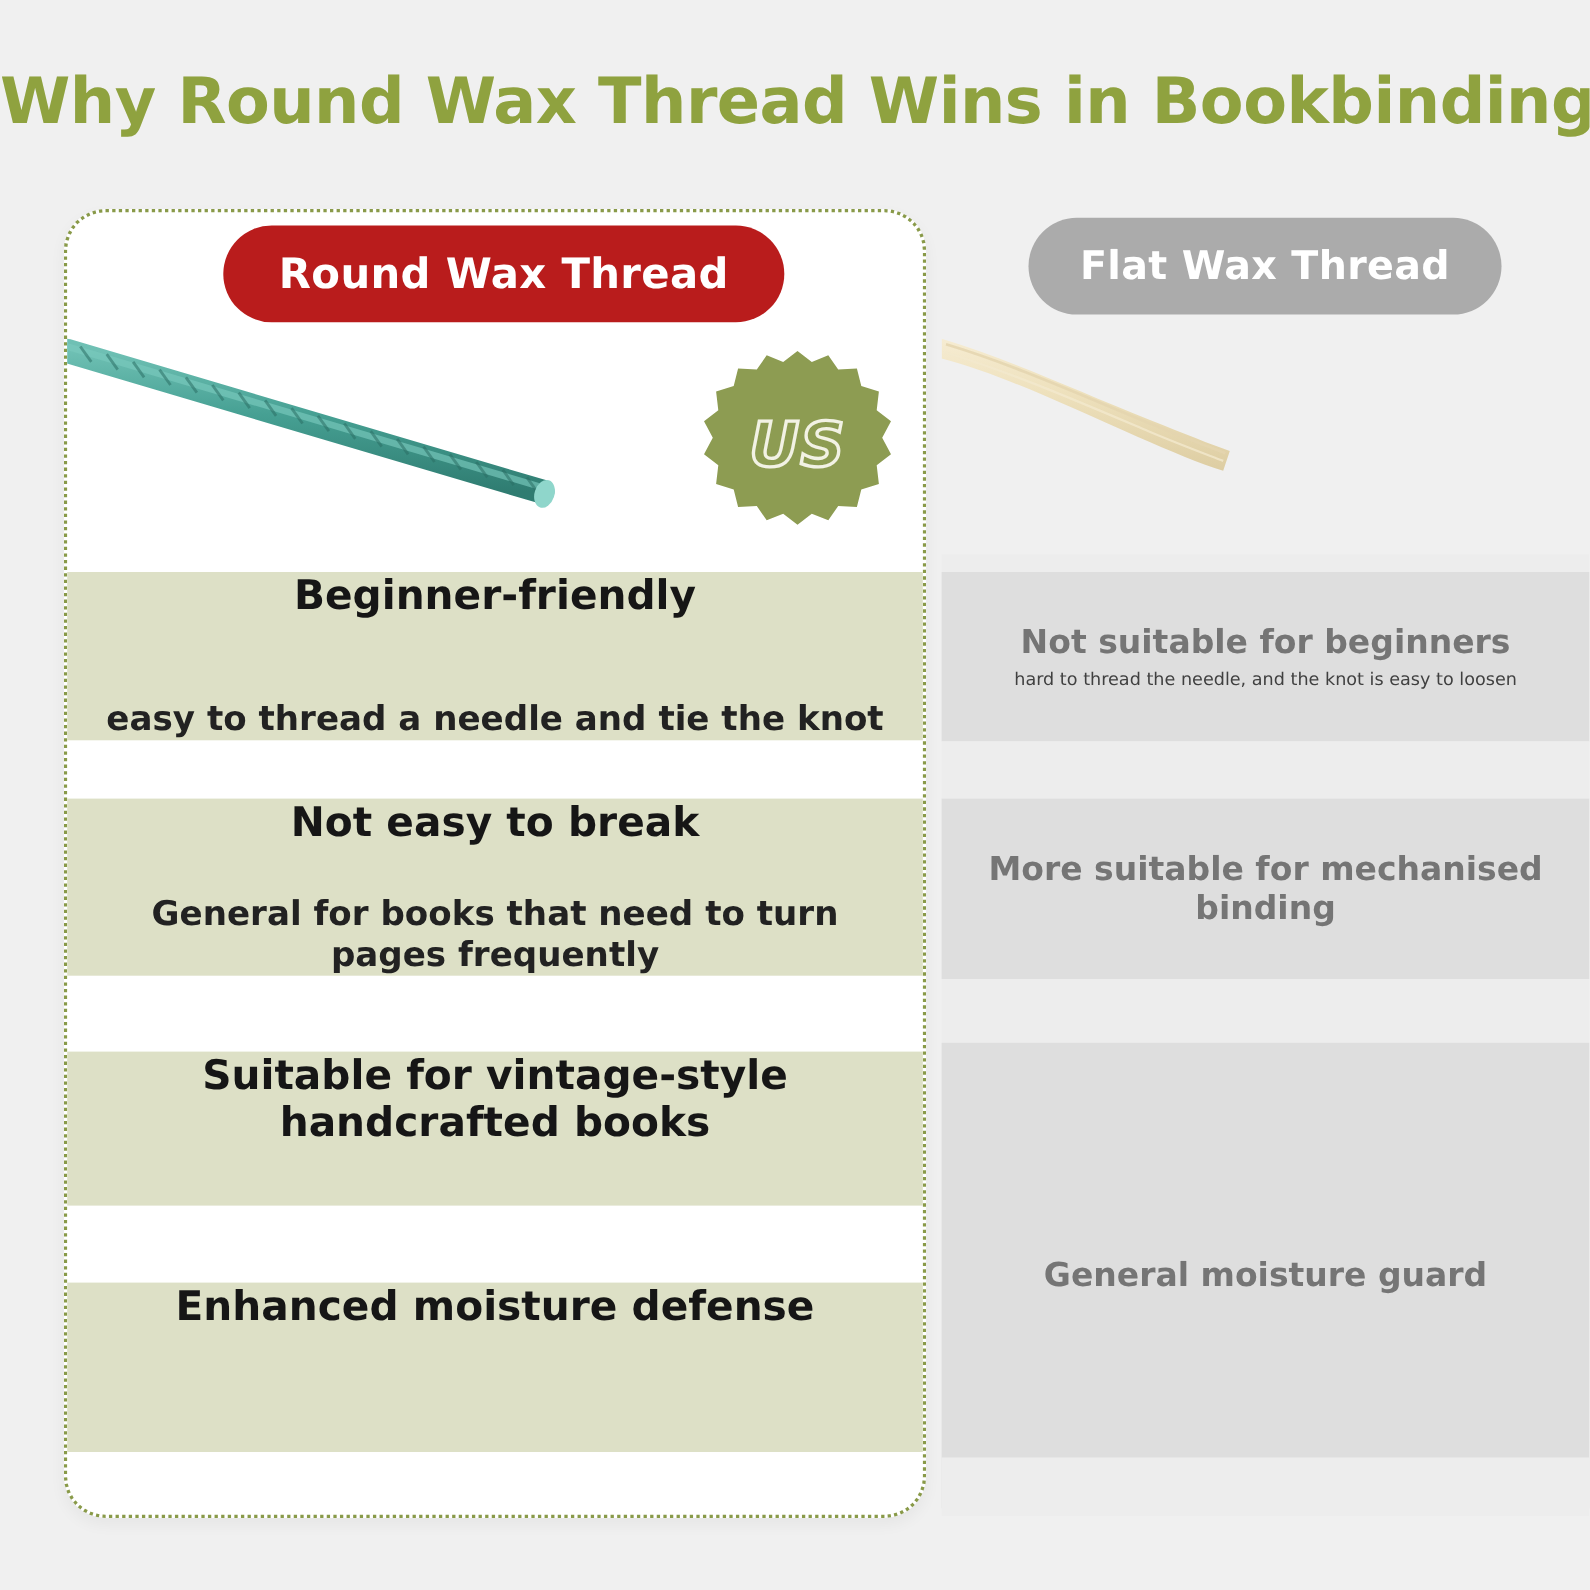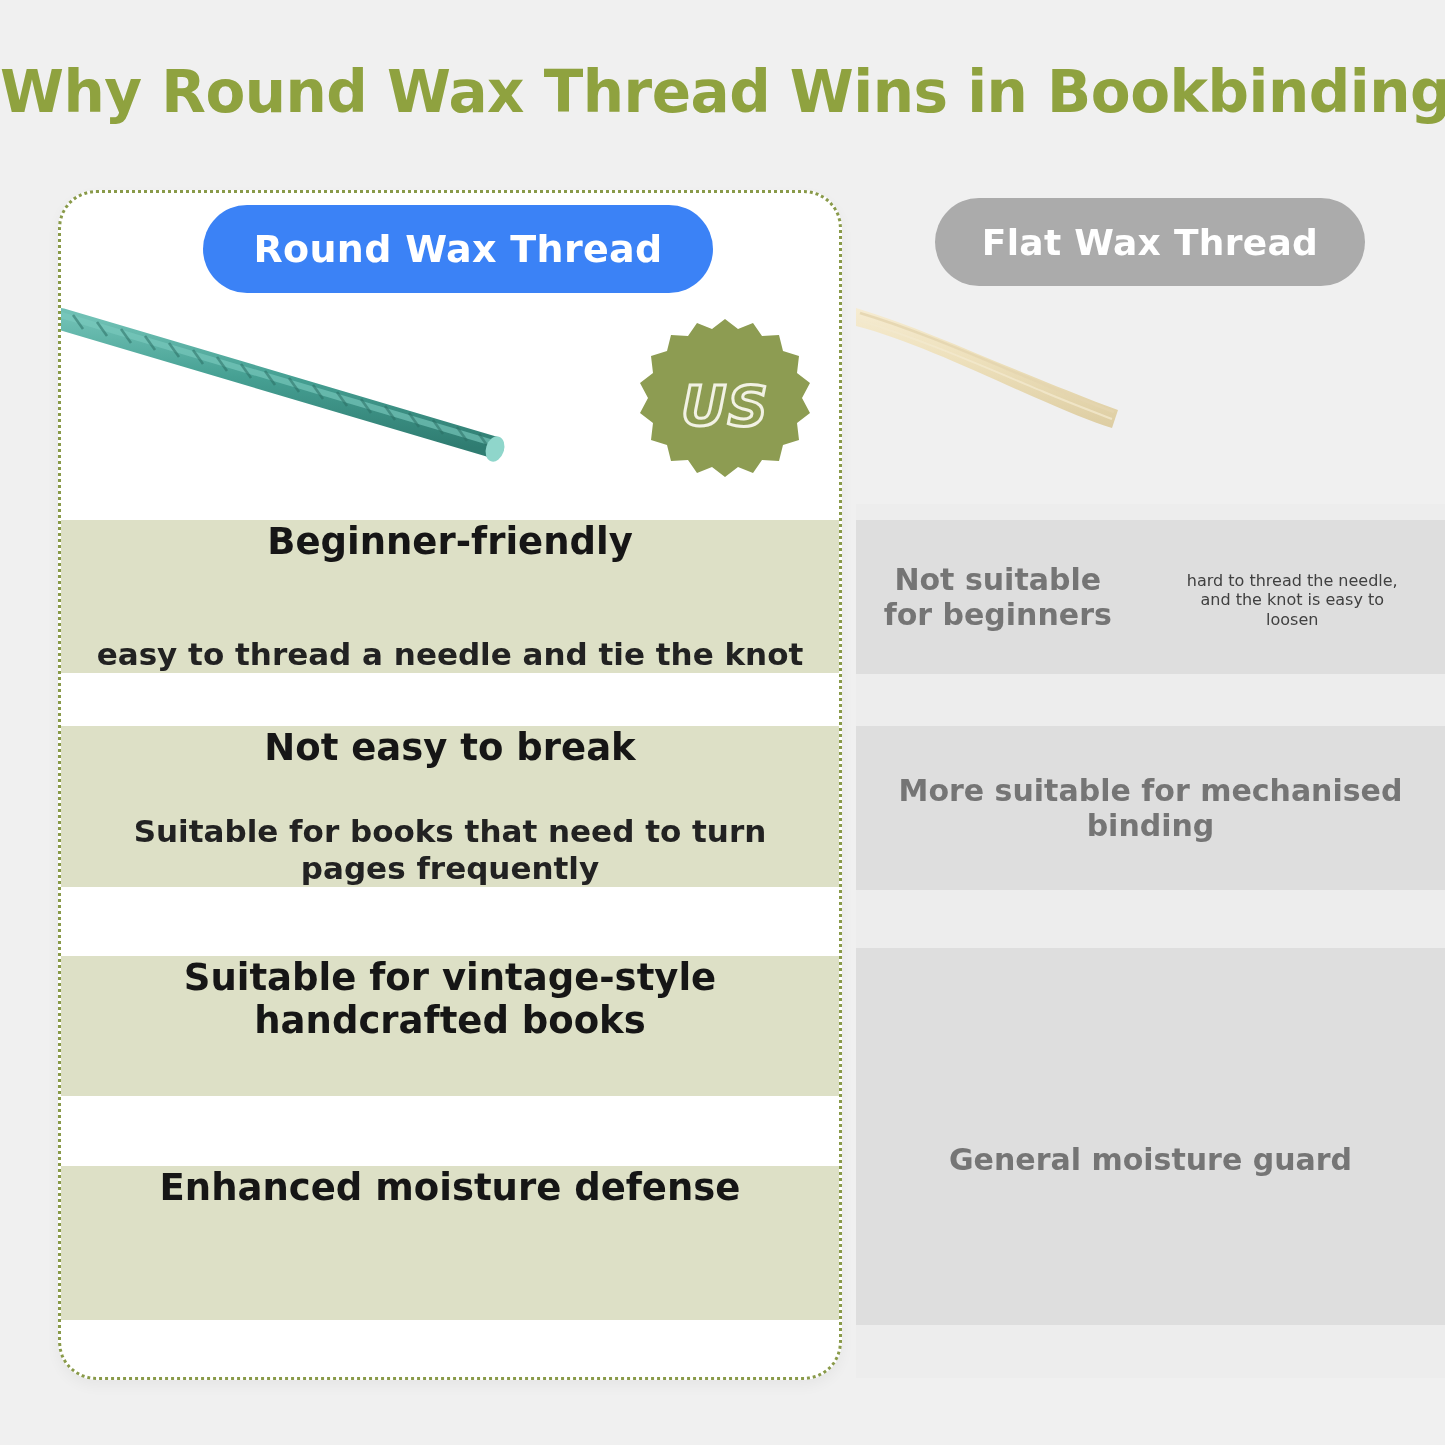--- a/index.html
+++ b/index.html
@@ -45,21 +45,21 @@
     width: 589px;
     height: 1202px;
   }
   .gray-band {
     position: absolute;
     left: 0;
     width: 589px;
     background: #dedede;
     box-sizing: border-box;
     display: flex;
-    flex-direction: row;
+    flex-direction: column;
     align-items: center;
     justify-content: center;
     text-align: center;
   }
   .gray-band .gb-title {
     color: #757575;
     font-weight: bold;
     font-size: 30px;
     line-height: 1.18;
     padding: 0 26px;
@@ -148,21 +148,21 @@
   }
 
   
   #round-pill {
     position: absolute;
     left: 142px;
     top: 12px;
     width: 510px;
     height: 88px;
     border-radius: 44px;
-    background: #3b82f6;
+    background: #b91c1c;
     display: flex;
     align-items: center;
     justify-content: center;
     color: #ffffff;
     font-size: 38px;
     font-weight: bold;
     letter-spacing: 0.3px;
   }
 
   
@@ -253,21 +253,21 @@
 
   <div id="card">
 
     <div class="green-band" style="top:327px;height:153px;">
       <div class="lb-title">Beginner-friendly</div>
       <div class="lb-sub">easy to thread a needle and tie the knot</div>
     </div>
 
     <div class="green-band" style="top:533px;height:161px;">
       <div class="lb-title">Not easy to break</div>
-      <div class="lb-sub">Suitable for books that need to turn pages frequently</div>
+      <div class="lb-sub">General for books that need to turn pages frequently</div>
     </div>
 
     <div class="green-band" style="top:763px;height:140px;">
       <div class="lb-title">Suitable for vintage-style handcrafted books</div>
 
     </div>
 
     <div class="green-band" style="top:973px;height:154px;">
       <div class="lb-title">Enhanced moisture defense</div>
 

